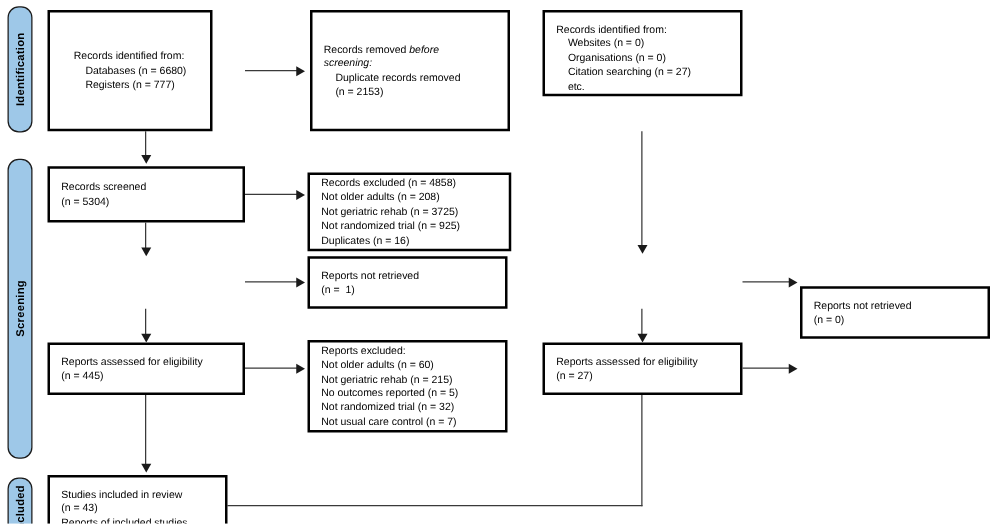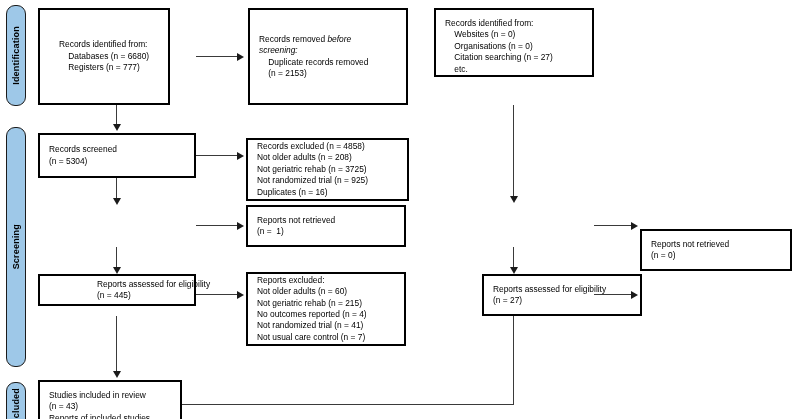--- a/index.html
+++ b/index.html
@@ -152,53 +152,53 @@
   <div class="arrow-r" style="left:237px; top:221.5px;"></div>
 
   <div class="box" style="left:246px; top:205px; width:160px; height:42px;">
     <span class="txt"><span>Reports not retrieved</span>
 <span>(n =  1)</span></span>
   </div>
 
   <div class="vline" style="left:116px; top:247px; height:22px;"></div>
   <div class="arrow-d" style="left:112.5px; top:267px;"></div>
 
-  <div class="box" style="left:38px; top:274px; width:158px; height:32px;padding-left:48px;">
+  <div class="box" style="left:38px; top:274px; width:158px; height:42px;">
     <span class="txt"><span>Reports assessed for eligibility</span>
 <span>(n = 445)</span></span>
   </div>
 
   <div class="hline" style="left:196px; top:294px; width:43px;"></div>
   <div class="arrow-r" style="left:237px; top:290.5px;"></div>
 
   <div class="box" style="left:246px; top:272px; width:160px; height:74px;">
     <span class="txt"><span>Reports excluded:</span>
 <span>Not older adults (n = 60)</span>
 <span>Not geriatric rehab (n = 215)</span>
-<span>No outcomes reported (n = 4)</span>
-<span>Not randomized trial (n = 41)</span>
+<span>No outcomes reported (n = 5)</span>
+<span>Not randomized trial (n = 32)</span>
 <span>Not usual care control (n = 7)</span></span>
   </div>
 
   <div class="vline" style="left:513px; top:105px; height:93px;"></div>
   <div class="arrow-d" style="left:509.5px; top:196px;"></div>
 
 
   <div class="hline" style="left:594px; top:225px; width:39px;"></div>
   <div class="arrow-r" style="left:631px; top:221.5px;"></div>
 
   <div class="box" style="left:640px; top:205px; width:152px; height:42px;margin-top:24px;">
     <span class="txt"><span>Reports not retrieved</span>
 <span>(n = 0)</span></span>
   </div>
 
   <div class="vline" style="left:513px; top:247px; height:22px;"></div>
   <div class="arrow-d" style="left:509.5px; top:267px;"></div>
 
-  <div class="box" style="left:434px; top:274px; width:160px; height:42px;margin-left:48px;">
+  <div class="box" style="left:434px; top:274px; width:160px; height:42px;">
     <span class="txt"><span>Reports assessed for eligibility</span>
 <span>(n = 27)</span></span>
   </div>
 
   <div class="hline" style="left:594px; top:294px; width:39px;"></div>
   <div class="arrow-r" style="left:631px; top:290.5px;"></div>
 
 
   <div class="vline" style="left:116px; top:316px; height:57px;"></div>
   <div class="arrow-d" style="left:112.5px; top:371px;"></div>

